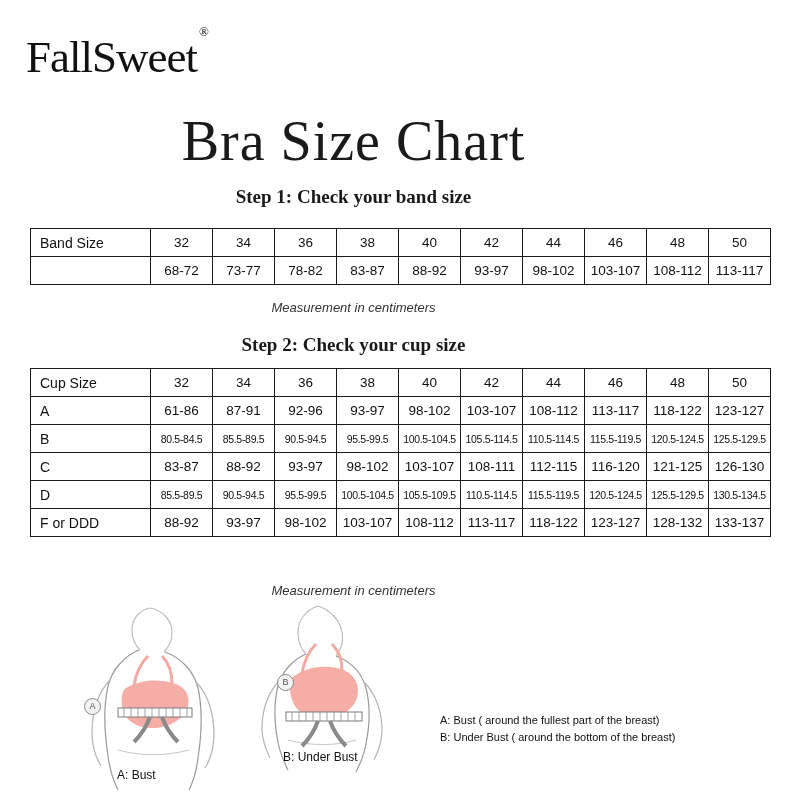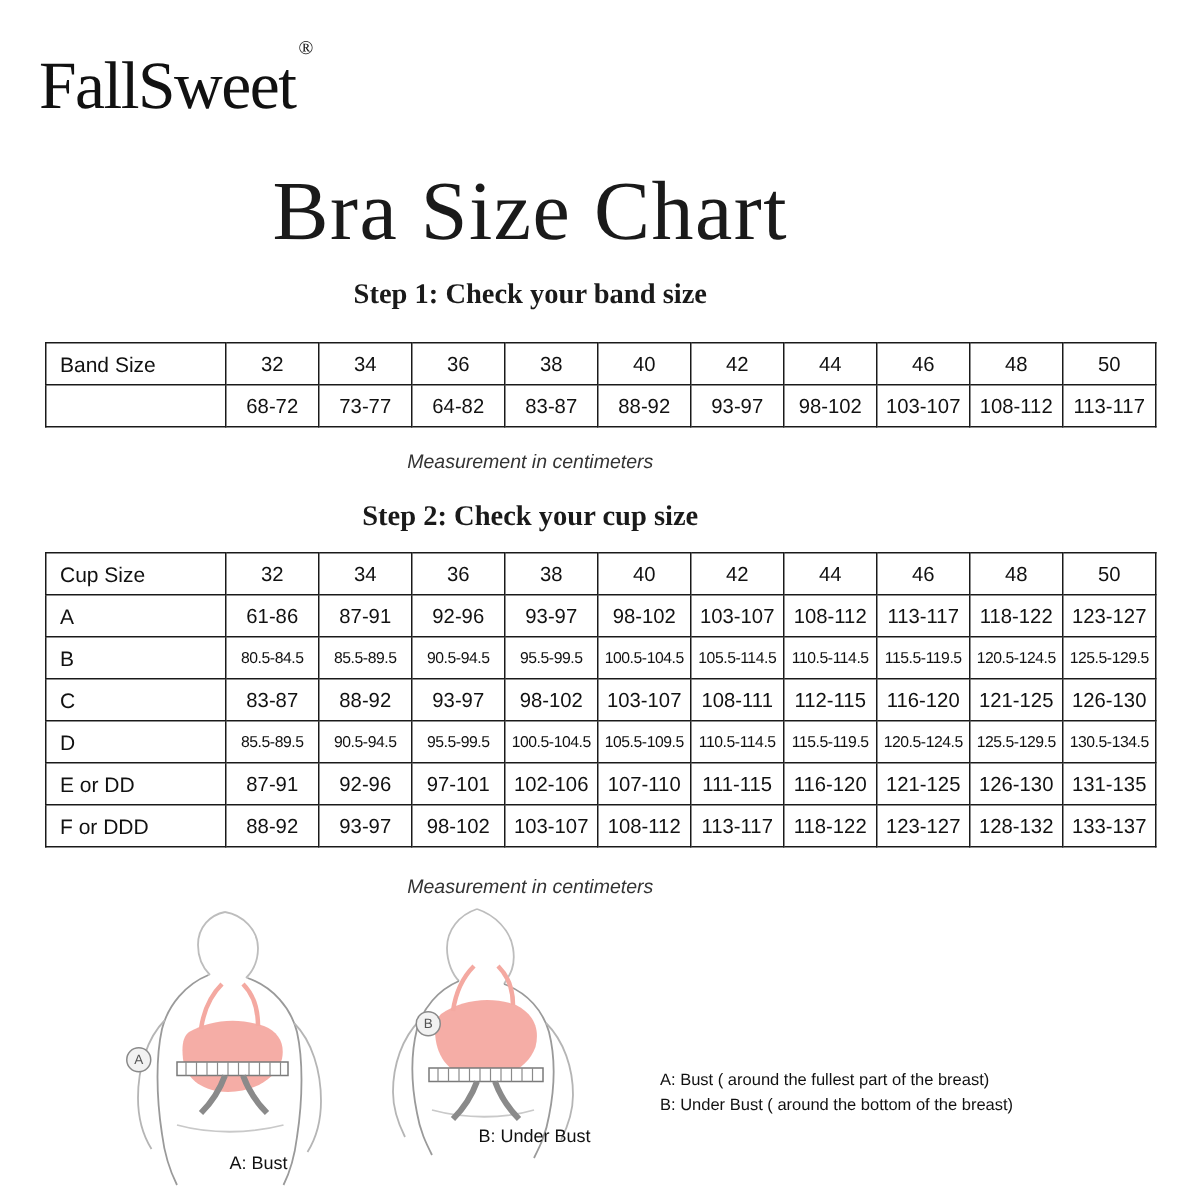--- a/index.html
+++ b/index.html
@@ -144,21 +144,20 @@
     color: #111111;
     line-height: 17px;
     white-space: nowrap;
   }
   .legend .k { display: inline-block; }
   .caption {
     position: absolute;
     font-family: "Liberation Sans", sans-serif;
     font-size: 12px;
     color: #111111;
-    margin-left: 36px;
   }
   #cap-a { left: 117px; top: 168px; }
   #cap-b { left: 283px; top: 150px; }
 
   .badge {
     position: absolute;
     width: 15px;
     height: 15px;
     border-radius: 50%;
     border: 1px solid #8a8a8a;
@@ -210,21 +209,21 @@
         <td>42</td>
         <td>44</td>
         <td>46</td>
         <td>48</td>
         <td>50</td>
       </tr>
       <tr>
         <td></td>
         <td>68-72</td>
         <td>73-77</td>
-        <td>64-82</td>
+        <td>78-82</td>
         <td>83-87</td>
         <td>88-92</td>
         <td>93-97</td>
         <td>98-102</td>
         <td>103-107</td>
         <td>108-112</td>
         <td>113-117</td>
       </tr>
     </tbody>
   </table>
@@ -311,33 +310,20 @@
         <td class="tight">95.5-99.5</td>
         <td class="tight">100.5-104.5</td>
         <td class="tight">105.5-109.5</td>
         <td class="tight">110.5-114.5</td>
         <td class="tight">115.5-119.5</td>
         <td class="tight">120.5-124.5</td>
         <td class="tight">125.5-129.5</td>
         <td class="tight">130.5-134.5</td>
       </tr>
 
-      <tr>
-        <td class="label-cell">E or DD</td>
-        <td>87-91</td>
-        <td>92-96</td>
-        <td>97-101</td>
-        <td>102-106</td>
-        <td>107-110</td>
-        <td>111-115</td>
-        <td>116-120</td>
-        <td>121-125</td>
-        <td>126-130</td>
-        <td>131-135</td>
-      </tr>
 
       <tr>
         <td class="label-cell">F or DDD</td>
         <td>88-92</td>
         <td>93-97</td>
         <td>98-102</td>
         <td>103-107</td>
         <td>108-112</td>
         <td>113-117</td>
         <td>118-122</td>

